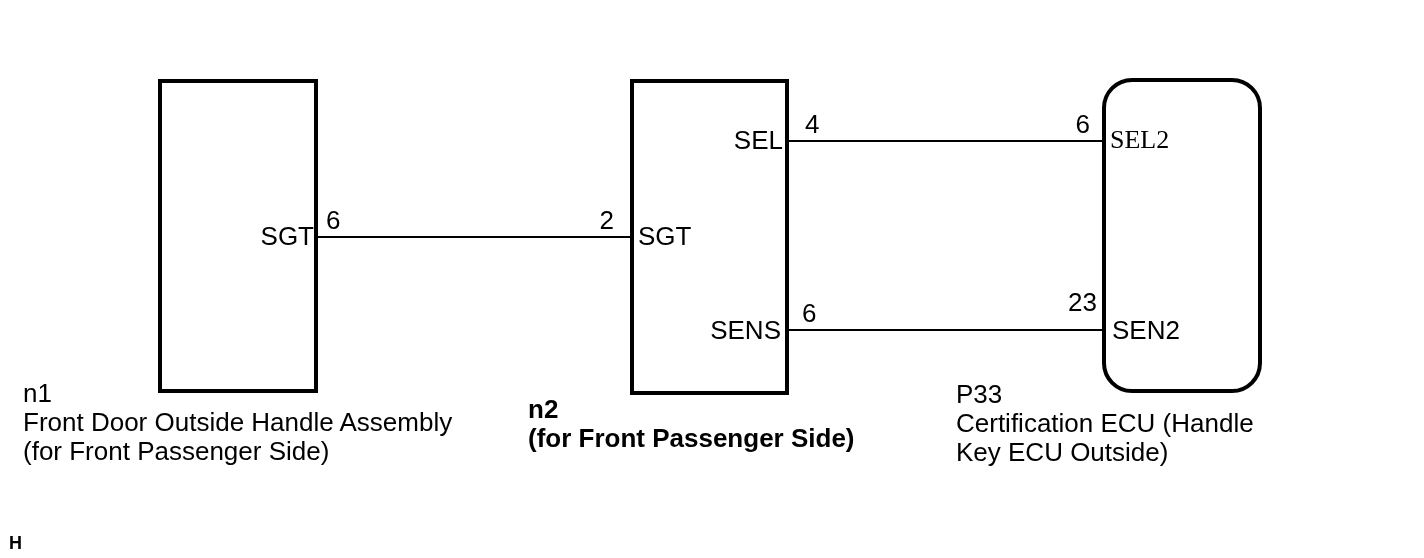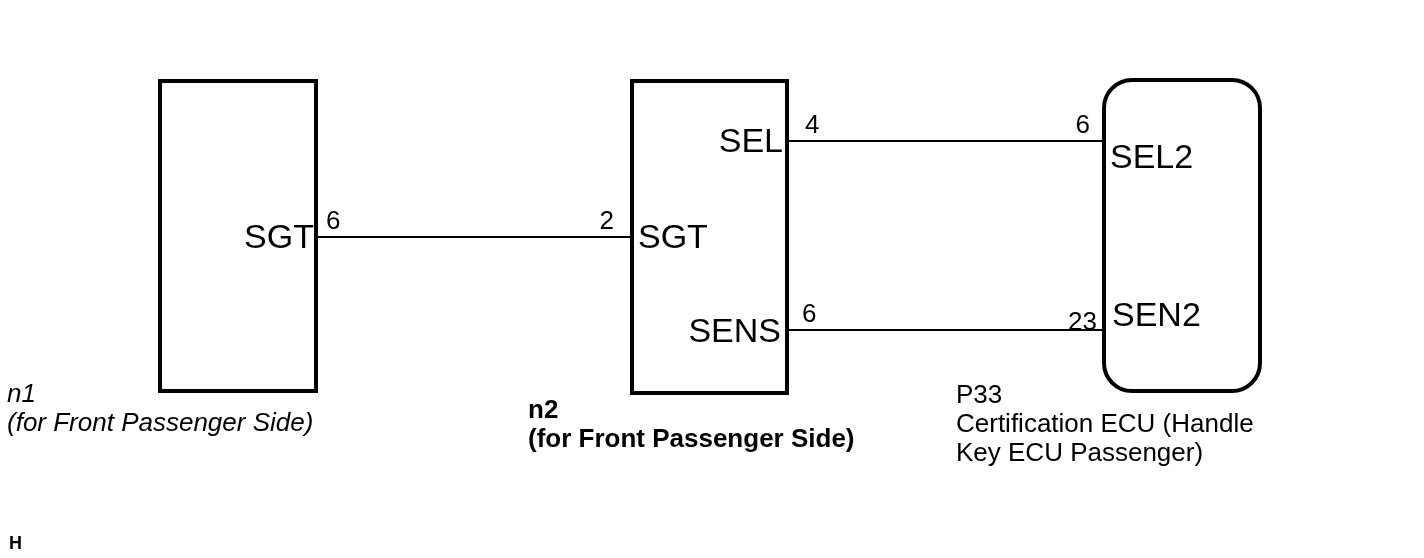--- a/index.html
+++ b/index.html
@@ -34,53 +34,53 @@
     height: 2px;
     background: #000000;
   }
   .wire-sgt  { left: 316px; top: 236px; width: 316px; }
   .wire-sel  { left: 787px; top: 140px; width: 317px; }
   .wire-sens { left: 787px; top: 329px; width: 317px; }
 
   
   .pin-label {
     position: absolute;
-    font-size: 34px;
+    font-size: 26px;
     line-height: 28px;
     white-space: nowrap;
   }
   .pl-n1-sgt   { right: 1110px; top: 222px; text-align: right; }
   .pl-n2-sgt   { left: 638px;   top: 222px; }
   .pl-n2-sel   { right: 641px;  top: 126px; text-align: right; }
   .pl-n2-sens  { right: 643px;  top: 316px; text-align: center; }
-  .pl-p33-sel2 { left: 1110px;  top: 142px; }
-  .pl-p33-sen2 { left: 1112px;  top: 300px; }
+  .pl-p33-sel2 { left: 1110px;  top: 126px; font-family: Liberation Serif, serif; }
+  .pl-p33-sen2 { left: 1112px;  top: 316px; }
 
   
   .pin-number {
     position: absolute;
     font-size: 26px;
     line-height: 26px;
     white-space: nowrap;
   }
   .pn-n1-sgt   { left: 326px;  top: 207px; }
   .pn-n2-sgt   { right: 810px; top: 207px; text-align: right; }
   .pn-n2-sel   { left: 805px;  top: 111px; }
   .pn-n2-sens  { left: 802px;  top: 300px; }
   .pn-p33-sel2 { right: 334px; top: 111px; text-align: right; }
-  .pn-p33-sen2 { right: 327px; top: 308px; }
+  .pn-p33-sen2 { right: 327px; top: 289px; }
 
   
   .comp-label {
     position: absolute;
     font-size: 26px;
     line-height: 29px;
     white-space: nowrap;
   }
-  .cl-n1  { left: 7px;    top: 379px; font-style: italic; }
+  .cl-n1  { left: 23px;    top: 379px; }
   .cl-n2  { left: 528px;  top: 395px; font-weight: bold; }
   .cl-p33 { left: 956px; top: 380px; }
 
   .footer-mark {
     position: absolute;
     left: 9px;
     top: 533px;
     font-size: 18px;
     line-height: 20px;
     font-weight: bold;
@@ -108,29 +108,30 @@
 
   <div class="pin-number pn-n1-sgt">6</div>
   <div class="pin-number pn-n2-sel">4</div>
   <div class="pin-number pn-n2-sgt">2</div>
   <div class="pin-number pn-n2-sens">6</div>
   <div class="pin-number pn-p33-sel2">6</div>
   <div class="pin-number pn-p33-sen2">23</div>
 
   <div class="comp-label cl-n1">
     <div>n1</div>
+    <div>Front Door Outside Handle Assembly</div>
     <div>(for Front Passenger Side)</div>
   </div>
 
   <div class="comp-label cl-n2">
     <div>n2</div>
     <div>(for Front Passenger Side)</div>
   </div>
 
   <div class="comp-label cl-p33">
     <div>P33</div>
     <div>Certification ECU (Handle</div>
-    <div>Key ECU Passenger)</div>
+    <div>Key ECU Outside)</div>
   </div>
 
   <div class="footer-mark">H</div>
 
 </div>
 
 </body></html>

